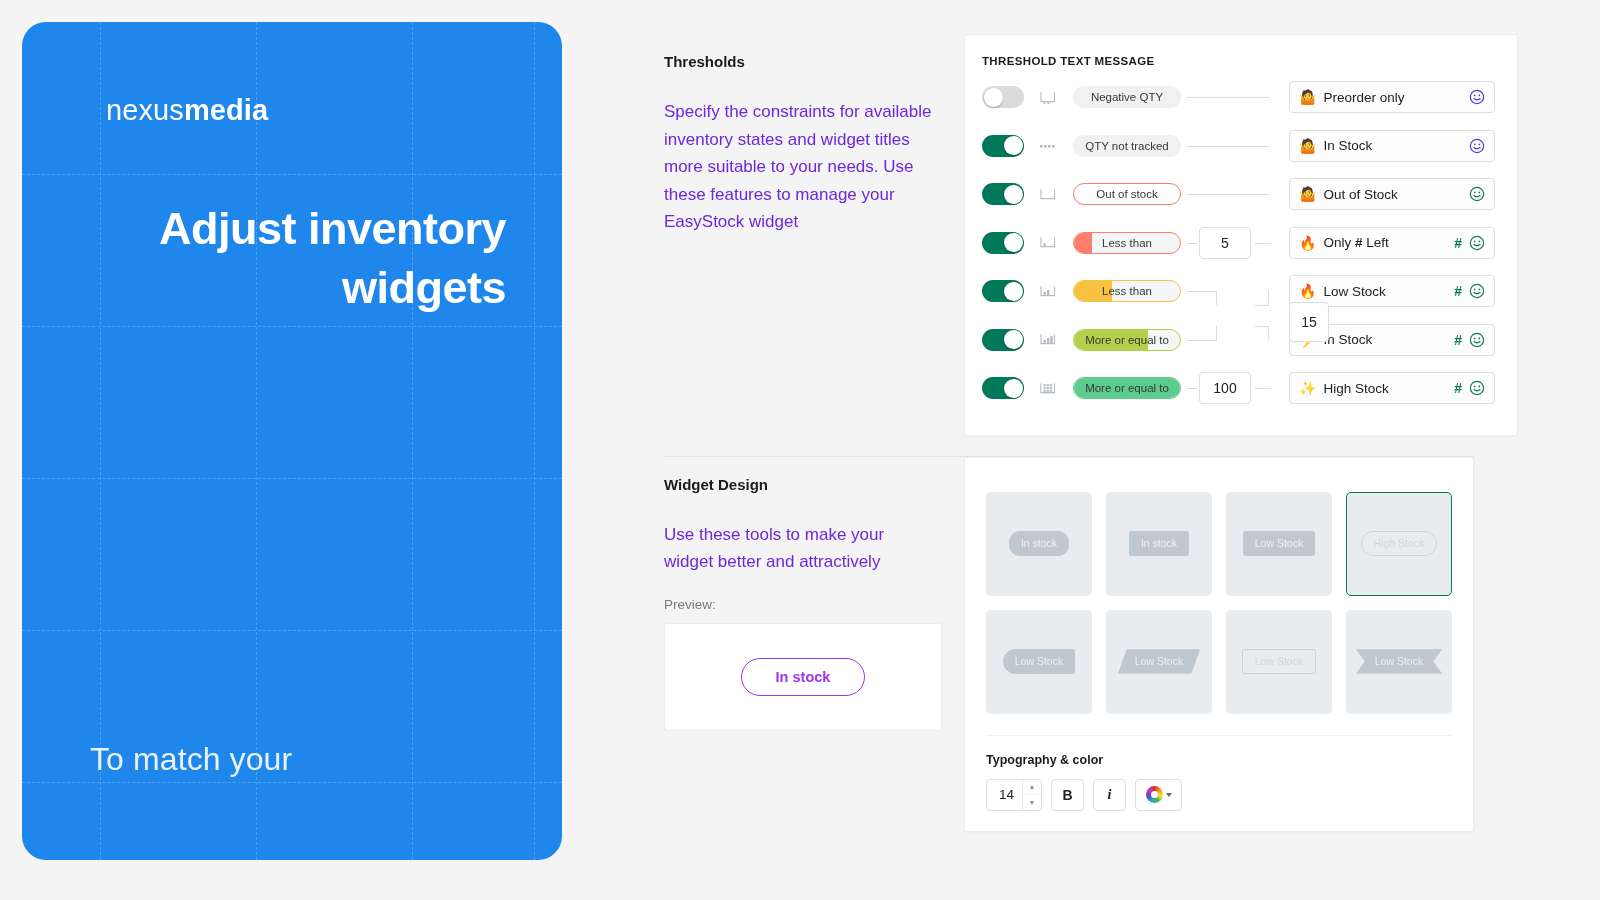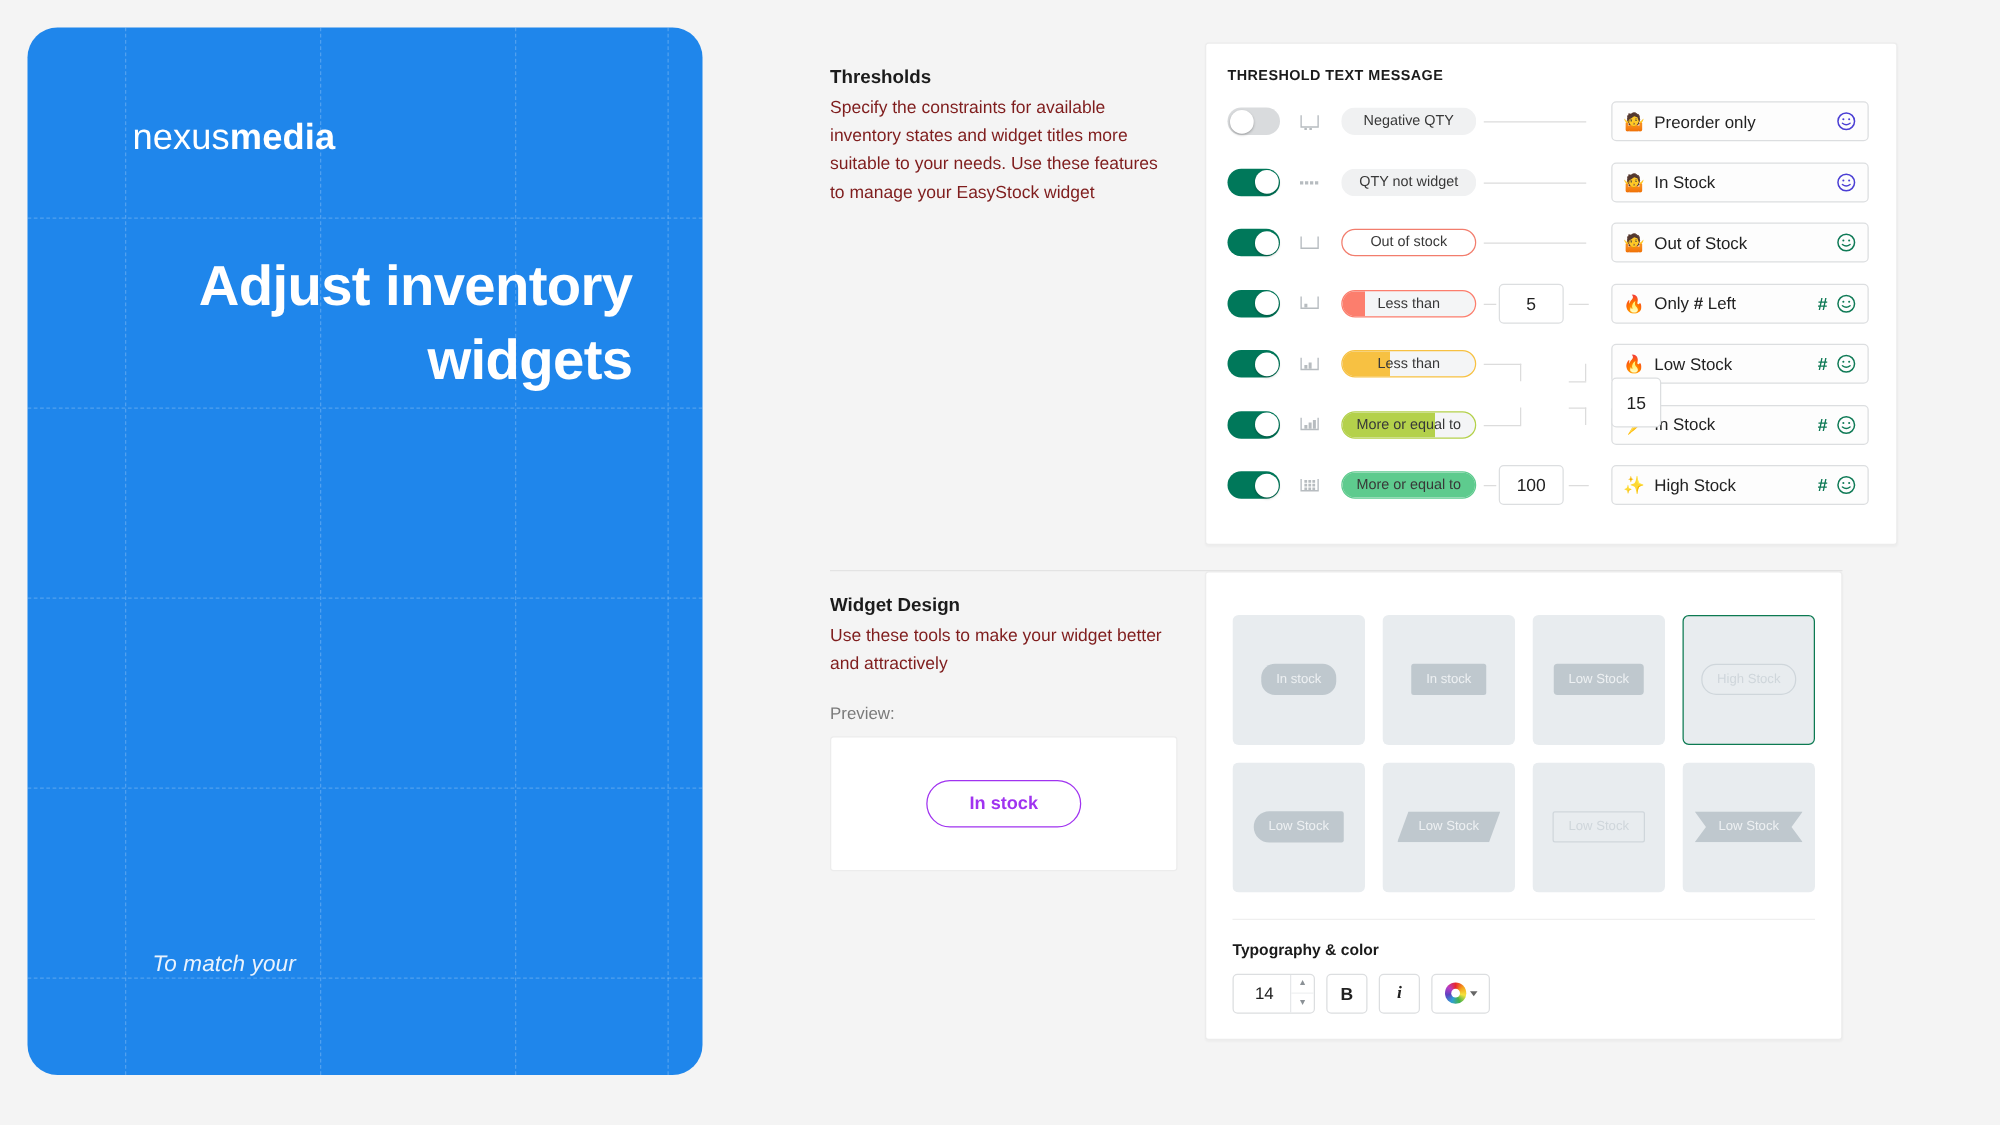--- a/index.html
+++ b/index.html
@@ -38,32 +38,32 @@
   #logo .l1 { font-weight:300; }
   #logo .l2 { font-weight:700; }
   #hero h1 {
     margin:74px 0 0 0;
     font-size:45px; font-weight:700; color:#fff;
     line-height:1.32; letter-spacing:-.5px;
     max-width:400px;
     text-align:right;
   }
   #hero .sub {
-    position:absolute; left:100px; bottom:74px; z-index:2;
-    font-size:18px; font-weight:400; color:#eaf3fd;
-    line-height:1.62; letter-spacing:.1px;font-style:italic;
+    position:absolute; left:68px; bottom:74px; z-index:2;
+    font-size:32px; font-weight:400; color:#eaf3fd;
+    line-height:1.62; letter-spacing:.1px;
   }
 
   
   #right { position:absolute; left:664px; top:34px; width:810px; }
 
   .sec { display:flex; gap:0; }
   .sec-left { width:300px; flex:0 0 300px; padding-right:26px; }
   .sec-title { font-size:15px; font-weight:700; color:#1b1b1b; margin:19px 0 0 0; }
-  .sec-desc { font-size:14px; color:#7f1d1d; line-height:1.62; margin-top:4px; }
+  .sec-desc { font-size:17px; color:#6d28d9; line-height:1.62; margin-top:28px; }
   .preview-label { font-size:13.5px; color:#7a7a7a; margin-top:21px; }
 
   .card {
     background:#fff;
     border:1px solid #ececec;
     border-radius:3px;
     flex:1 1 auto;
     box-shadow:0 1px 2px rgba(0,0,0,.03);
   }
 
@@ -181,21 +181,21 @@
   .s-para     { clip-path:polygon(9px 0,100% 0,calc(100% - 9px) 100%,0 100%); padding:7px 17px; }
   .s-ribbon   { clip-path:polygon(0 0,100% 0,calc(100% - 9px) 50%,100% 100%,0 100%,9px 50%); padding:7px 19px; }
 
   #typo { margin-top:21px; padding-top:17px; border-top:1px solid #efefef; }
   #typo-row { display:flex; gap:9px; margin-top:12px; align-items:center; }
   .t-btn {
     height:32px; border:1px solid #dcdee0; border-radius:4px; background:#fff;
     display:flex; align-items:center; justify-content:center;
     font-size:14px; color:#222; cursor:pointer;
   }
-  #num-field { width:66px; padding:0; position:relative; justify-content:flex-start; }
+  #num-field { width:56px; padding:0; position:relative; justify-content:flex-start; }
   #num-field .nv { flex:1 1 auto; text-align:center; padding-left:4px; font-size:13.5px; }
   #num-field .steps { width:19px; border-left:1px solid #e6e8ea; height:100%; display:flex; flex-direction:column; }
   #num-field .steps div { flex:1; display:flex; align-items:center; justify-content:center; color:#8b9196; font-size:7px; cursor:pointer; }
   #num-field .steps div:first-child { border-bottom:1px solid #f0f1f2; }
   .t-btn.sq { width:33px; }
   #color-btn { width:47px; gap:3px; }
   .wheel { width:17px; height:17px; border-radius:50%;
     background:conic-gradient(#e8272c,#f4a11c,#f6e33c,#45b349,#2f9fd6,#5c43c0,#b93bc4,#e8272c);
     position:relative; }
   .wheel::after { content:""; position:absolute; inset:5px; border-radius:50%; background:#fff; }
@@ -271,21 +271,21 @@
             </div>
             <span class="meter">
               <svg width="18" height="14" viewBox="0 0 18 14">
                 <rect x="1" y="6" width="2.6" height="2.6" fill="#b7bcc0"></rect>
                 <rect x="5" y="6" width="2.6" height="2.6" fill="#b7bcc0"></rect>
                 <rect x="9" y="6" width="2.6" height="2.6" fill="#b7bcc0"></rect>
                 <rect x="13" y="6" width="2.6" height="2.6" fill="#b7bcc0"></rect>
               </svg>
             </span>
             <div class="pill plain">
-              <span class="ptxt">QTY not widget</span>
+              <span class="ptxt">QTY not tracked</span>
             </div>
             <div class="conn-wrap" style="flex: 0 0 90px;">
               <div style="position:absolute;left:4px;right:4px;top:50%;height:1px;background:#dcdcdc"></div>
             </div>
             <div class="msg">
               <span class="emo">🤷</span>
               <span class="mtxt">In Stock</span>
               <span class="smile"><svg viewBox="0 0 20 20" width="16" height="16">
     <circle cx="10" cy="10" r="8.3" fill="none" stroke="#4b3fd4" stroke-width="1.5"></circle>
     <circle cx="7.1" cy="8" r="1.05" fill="#4b3fd4"></circle>

